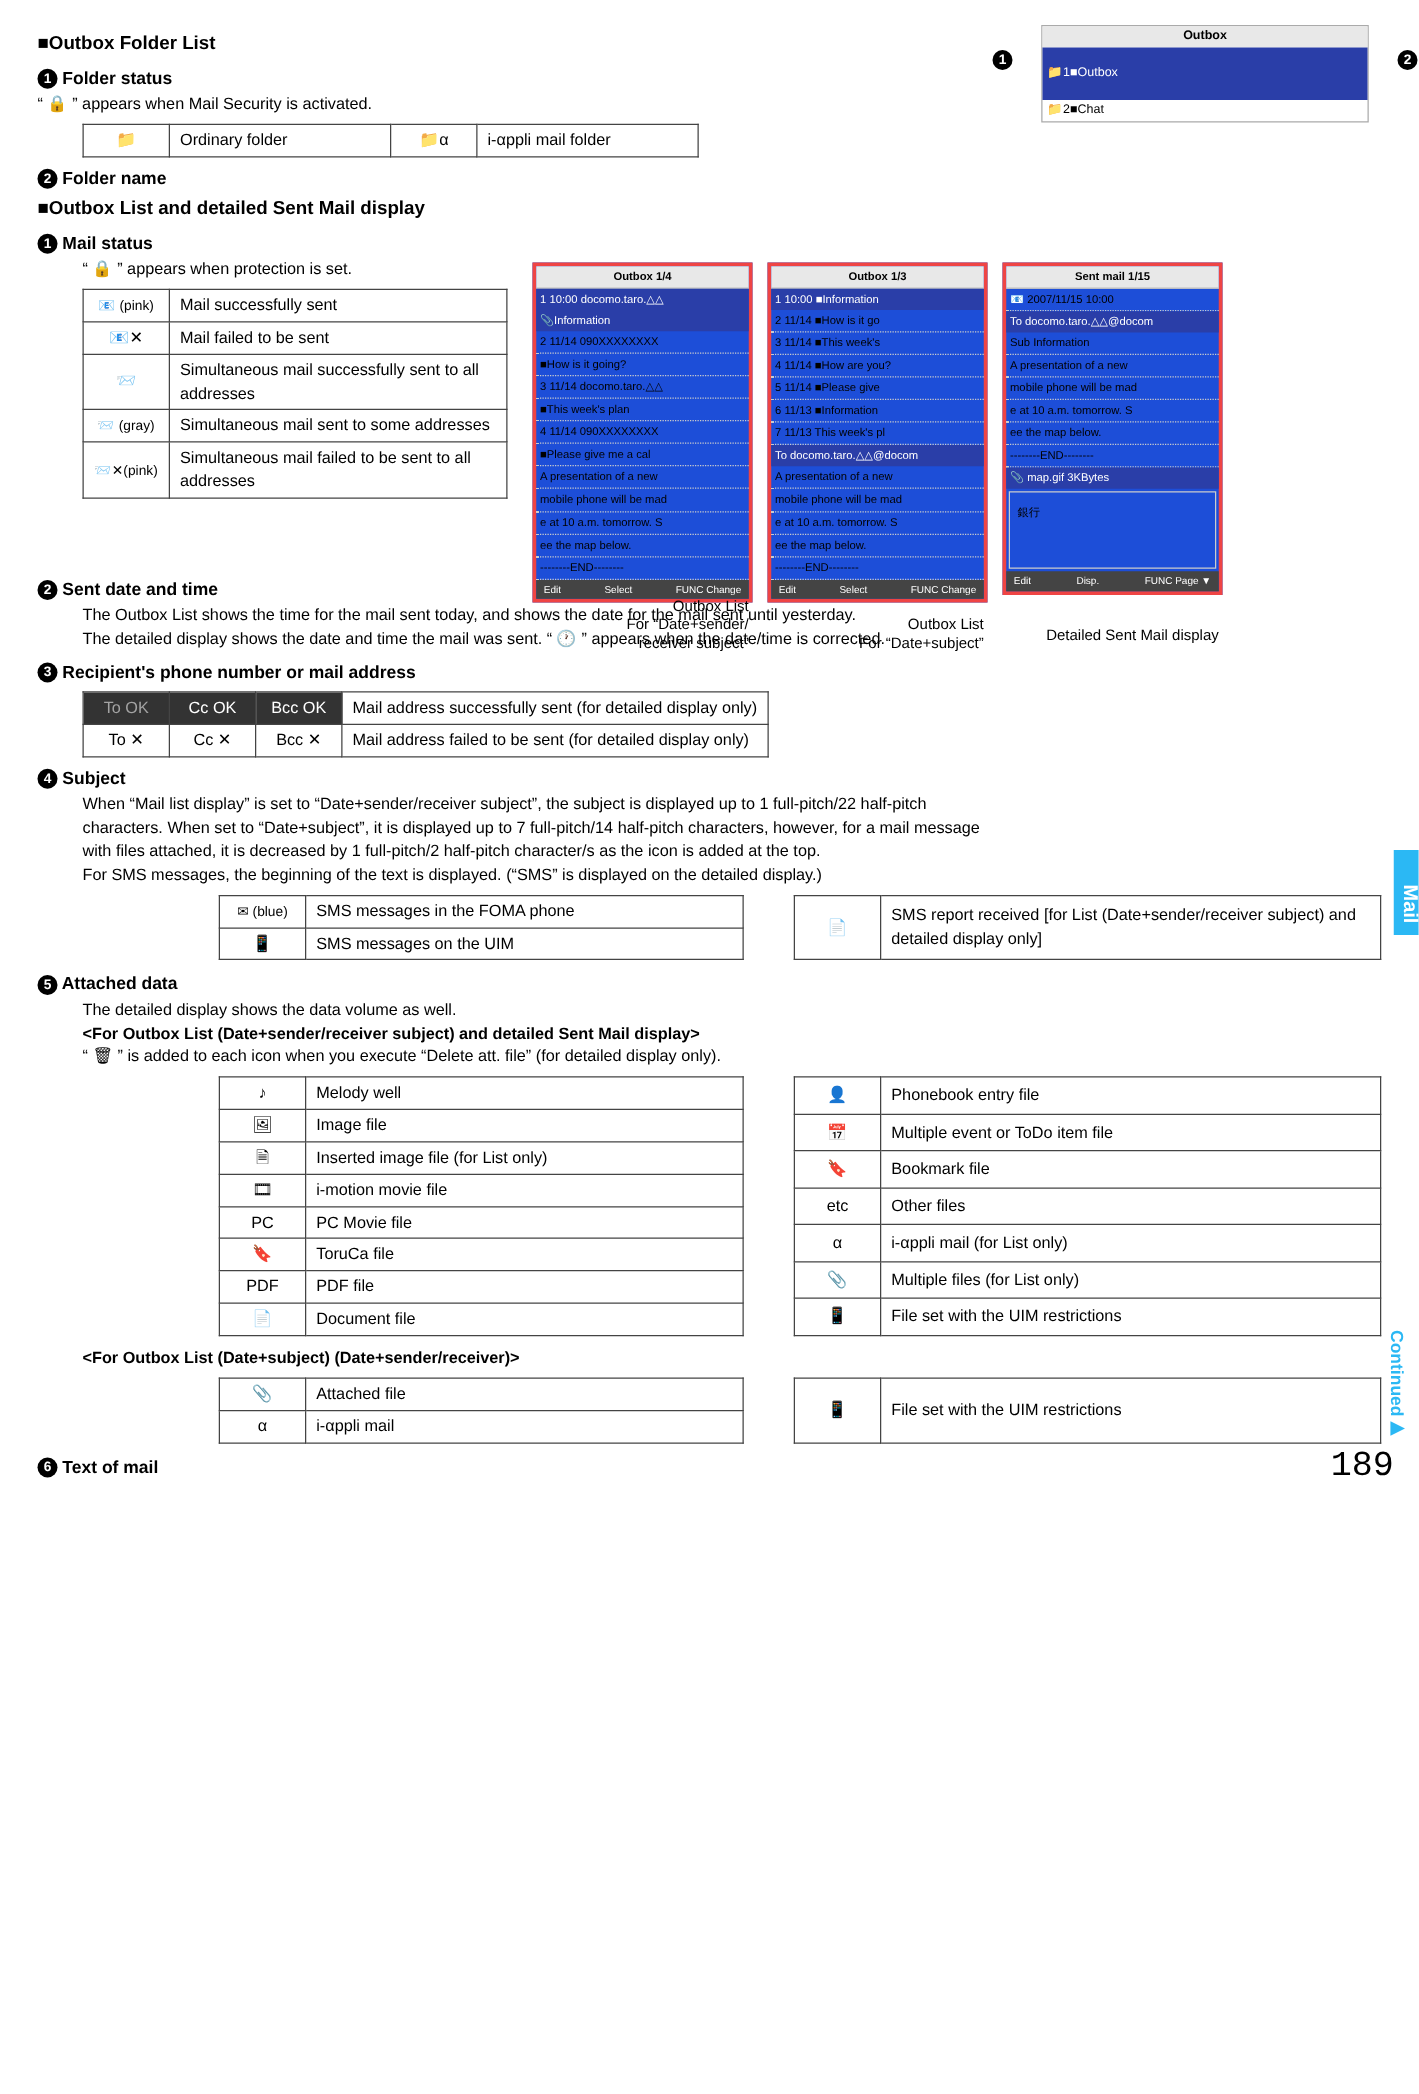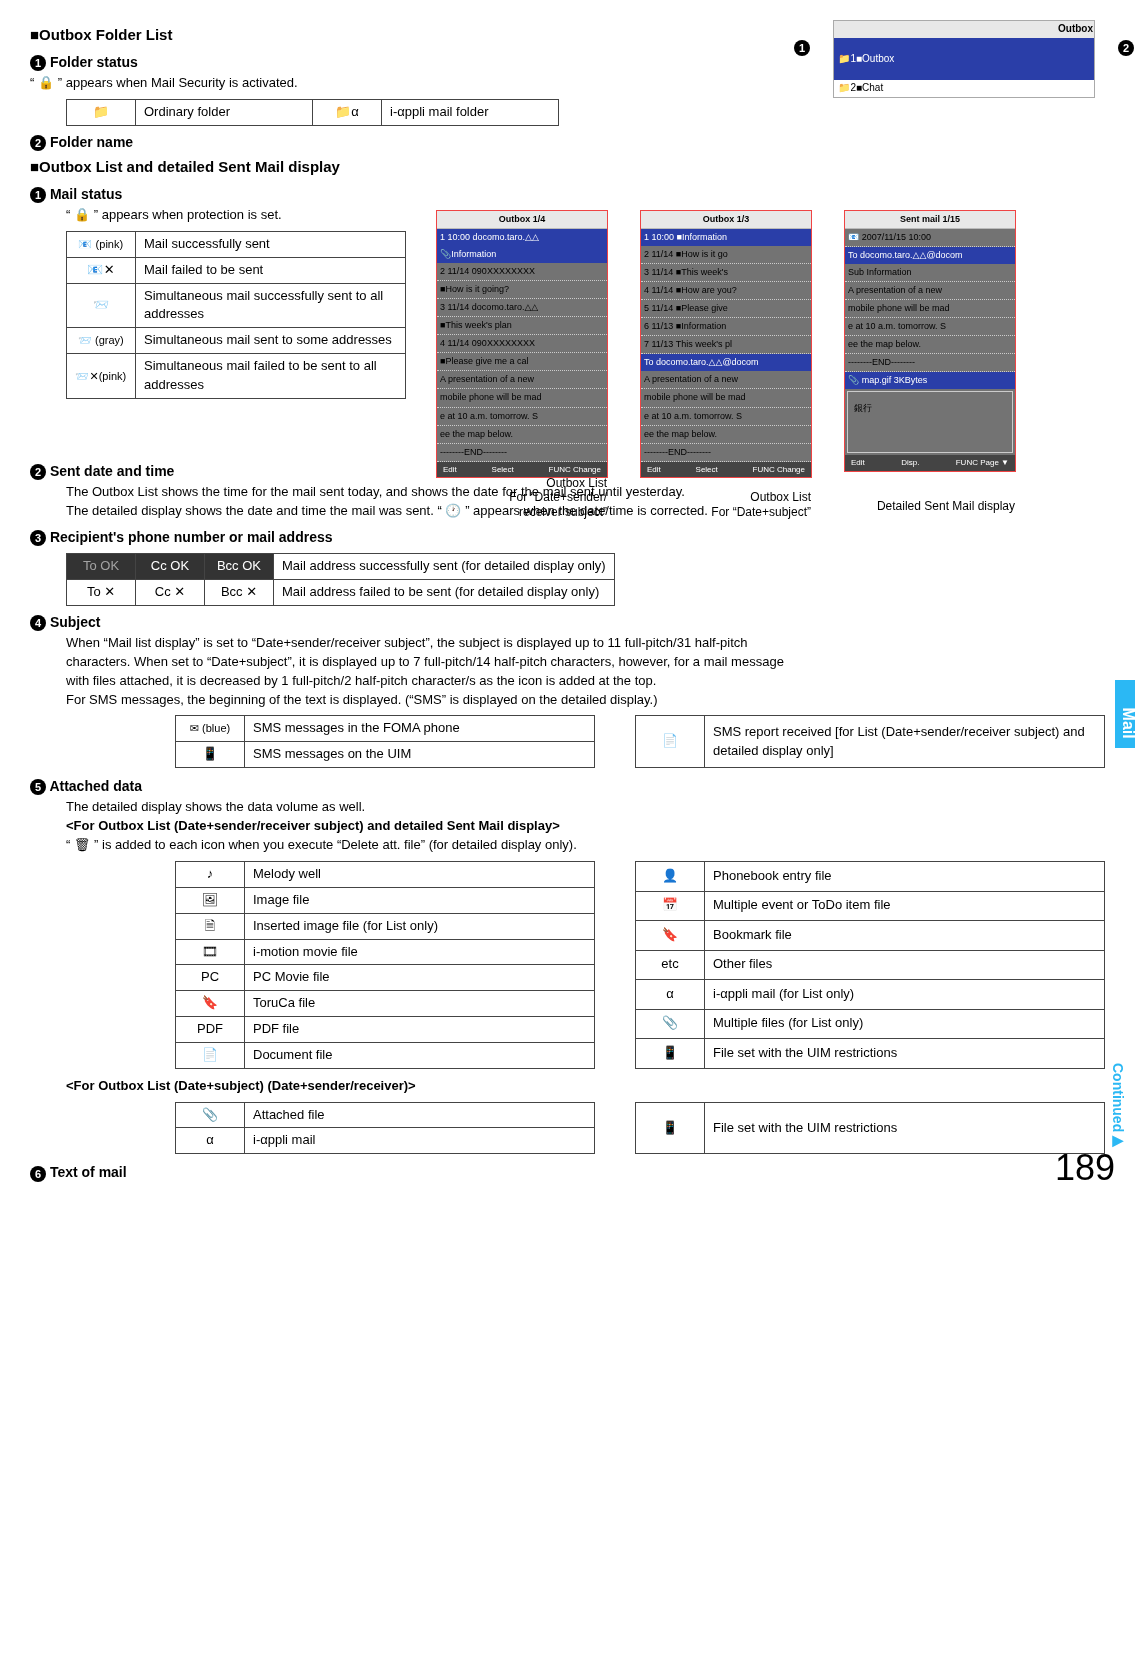--- a/index.html
+++ b/index.html
@@ -55,40 +55,41 @@
     color: #fff;
     font-weight: bold;
     display: block;
     transform: rotate(90deg) translate(26px, -3px);
     font-size: 16px;
   }
   .page-num {
     position: absolute;
     right: 20px;
     bottom: 10px;
-    font-size: 36px;
+    font-size: 28px;
     font-weight: normal;
+    font-family: Liberation Mono, monospace;
   }
   .continued {
     position: absolute;
     right: 7px;
     bottom: 56px;
     color: #2bb8f4;
     font-weight: bold;
     font-size: 14px;
     writing-mode: vertical-rl;
   }
   .phoneshot {
     display: inline-block;
     width: 170px;
-    border: 1px solid #ef4444;
-    background: #737373;
+    border: 3px solid #ef4444;
+    background: #1d4ed8;
     font-size: 9px;
     vertical-align: top;
-    margin: 0 16px;
+    margin: 0 6px;
     position: relative;
   }
   .phoneshot .title-bar {
     background: #e8e8e8;
     text-align: center;
     font-weight: bold;
     padding: 2px 0;
     border-bottom: 1px solid #bbb;
   }
   .phoneshot .highlight-row {
@@ -129,21 +130,21 @@
   .top-fig {
     position: absolute;
     top: 20px;
     right: 40px;
     width: 260px;
     border: 1px solid #aaa;
     font-size: 10px;
   }
   .top-fig .title-bar {
     background: #e8e8e8;
-    text-align: right;
+    text-align: center;
     font-weight: bold;
     padding: 1px;
   }
   .top-fig .hlrow {
     background: #2a3ea8;
     color: #fff;
     padding: 14px 4px;
   }
   .top-fig .orow { padding: 1px 4px; }
   .two-col-tables {
@@ -336,21 +337,21 @@
     <td class="icon-cell">Bcc ✕</td>
     <td>Mail address failed to be sent (for detailed display only)</td>
   </tr>
 </tbody>
   </table>
 
 <div class="sub-head">
   <span class="circnum">4</span>
   <span>Subject</span>
 </div>
-<div class="indent2">When “Mail list display” is set to “Date+sender/receiver subject”, the subject is displayed up to 11 full-pitch/31 half-pitch</div>
+<div class="indent2">When “Mail list display” is set to “Date+sender/receiver subject”, the subject is displayed up to 1 full-pitch/22 half-pitch</div>
 <div class="indent2">characters. When set to “Date+subject”, it is displayed up to 7 full-pitch/14 half-pitch characters, however, for a mail message</div>
 <div class="indent2">with files attached, it is decreased by 1 full-pitch/2 half-pitch character/s as the icon is added at the top.</div>
 <div class="indent2">For SMS messages, the beginning of the text is displayed. (“SMS” is displayed on the detailed display.)</div>
 
 <div class="two-col-tables" style="margin-top:6px">
   <table class="grid" style="width:420px">
     <tbody>
         <tr>
       <td class="icon-cell"><span class="pinklabel">✉ (blue)</span></td>
       <td>SMS messages in the FOMA phone</td>

